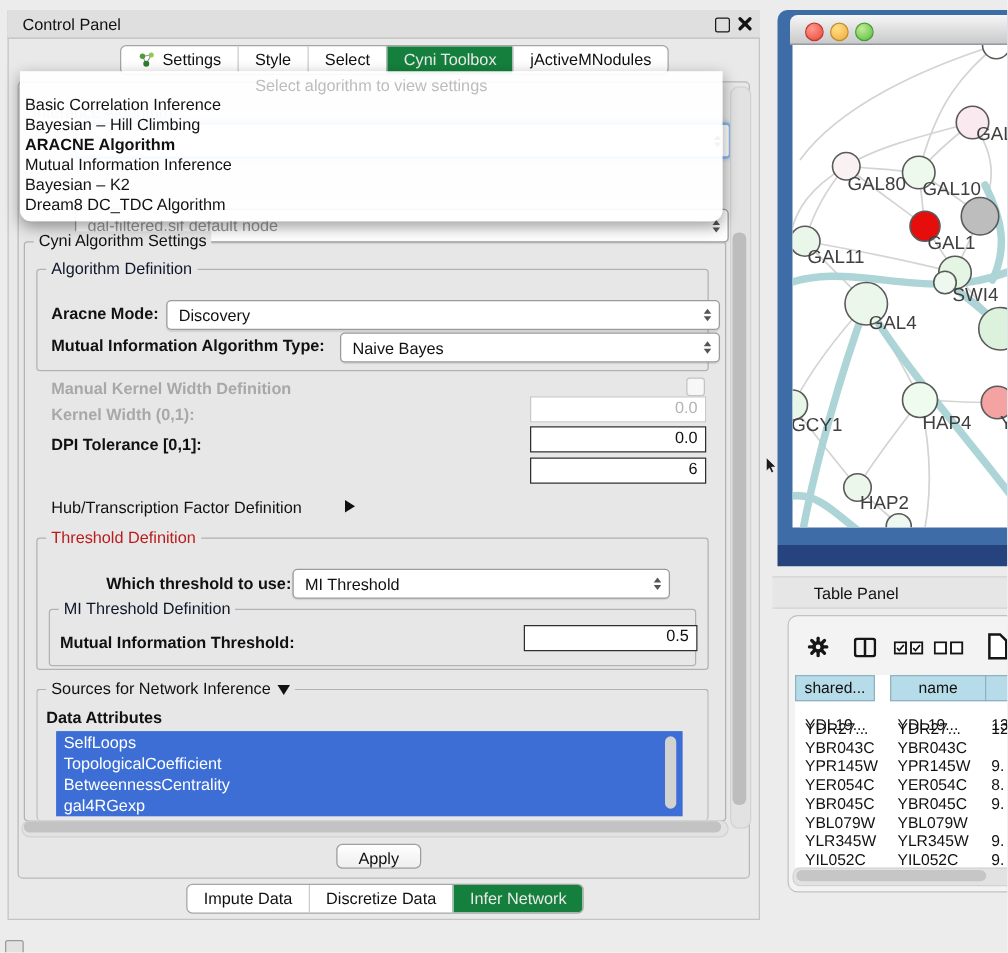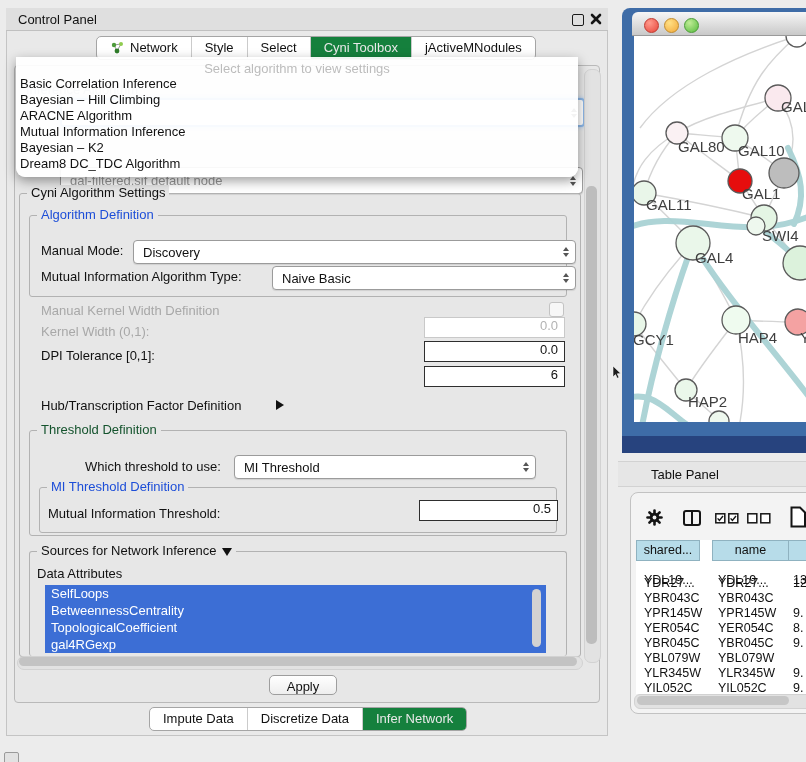--- a/index.html
+++ b/index.html
@@ -1,24 +1,24 @@
 <!DOCTYPE html>
 <html><head>
 <meta charset="utf-8">
 <style>
   html,body{margin:0;padding:0}
   #app{position:relative;width:806px;height:762px;background:#ececec;overflow:hidden;
        font-family:"Liberation Sans",sans-serif;color:#111;-webkit-font-smoothing:antialiased}
   .abs{position:absolute}
   .lbl{position:absolute;font-size:13px;line-height:16px;white-space:nowrap}
-  .b{font-weight:normal}
+  .b{font-weight:bold}
   .dis{color:#a8a8a8}
   .grp{position:absolute;border:1px solid #b2b2b2;border-radius:3px}
   .legend{position:absolute;background:#e7e7e7;padding:0 4px;font-size:13px;line-height:15px;white-space:nowrap;z-index:3}
-  .blue-t{color:#1d4ed8}.green-t{color:#14532d}
+  .blue-t{color:#0f172a}.green-t{color:#b91c1c}
   .combo{position:absolute;background:#fff;border:1px solid #9b9b9b;border-radius:4px;font-size:13px;
          display:flex;align-items:center;padding-left:9px;box-shadow:0 1px 1px rgba(0,0,0,.10)}
   .spin{position:absolute;right:6px;top:50%;transform:translateY(-50%)}
   .tu,.td{display:block;width:0;height:0;border-left:3.5px solid transparent;border-right:3.5px solid transparent}
   .tu{border-bottom:4.5px solid #555;margin-bottom:2px}
   .td{border-top:4.5px solid #555}
   .field{position:absolute;background:#fff;border:1px solid #2e2e2e;font-size:13px;text-align:right;
          padding:0 6px 0 0;box-sizing:border-box}
   .field.fdis{border-color:#c9c9c9;color:#b3b3b3}
   .tabbar{position:absolute;display:flex;background:#fff;border:1px solid #a5a5a5;border-radius:5px;overflow:hidden;height:22px}
@@ -62,21 +62,21 @@
   <div class="tabbar" style="left:96px;top:36px">
     <div class="tab">
       <svg width="15" height="14">
         <line x1="4" y1="4" x2="11" y2="3" stroke="#9a9a9a"></line>
         <line x1="4" y1="4" x2="7" y2="10" stroke="#9a9a9a"></line>
         <line x1="11" y1="3" x2="7" y2="10" stroke="#9a9a9a"></line>
         <circle cx="4" cy="4" r="2.2" fill="#4e9b3c"></circle>
           <circle cx="11" cy="3" r="2" fill="#8fcc4e"></circle>
           <circle cx="7" cy="10" r="2.4" fill="#2f7d2a"></circle>
       </svg>
-      <span>Network</span>
+      <span>Settings</span>
     </div>
     <div class="tab">
         <span>Style</span>
       </div>
     <div class="tab">
         <span>Select</span>
       </div>
     <div class="tab sel">
         <span>Cyni Toolbox</span>
       </div>
@@ -114,32 +114,32 @@
 
   <div class="sbtrack" style="left:584px;top:69px;width:15px;height:592px"></div>
   <div class="sbthumb" style="left:586px;top:186px;width:11px;height:458px"></div>
 
   <div class="grp" style="left:19px;top:193px;width:560px;height:462px"></div>
   <div class="legend" style="left:27px;top:185px">Cyni Algorithm Settings</div>
 
   <div class="grp" style="left:29px;top:215px;width:536px;height:80px"></div>
   <div class="legend blue-t" style="left:37px;top:207px">Algorithm Definition</div>
 
-  <div class="lbl b" style="left:41px;top:243px">Manual Mode:</div>
+  <div class="lbl b" style="left:41px;top:243px">Aracne Mode:</div>
   <div class="combo" style="left:133px;top:240px;width:432px;height:22px">
     <span>Discovery</span>
     <span class="spin">
         <i class="tu"></i>
         <i class="td"></i>
       </span>
   </div>
 
   <div class="lbl b" style="left:41px;top:269px">Mutual Information Algorithm Type:</div>
   <div class="combo" style="left:272px;top:266px;width:293px;height:22px">
-    <span>Naive Basic</span>
+    <span>Naive Bayes</span>
     <span class="spin">
         <i class="tu"></i>
         <i class="td"></i>
       </span>
   </div>
 
   <div class="lbl b dis" style="left:41px;top:303px">Manual Kernel Width Definition</div>
   <div class="abs" style="left:549px;top:302px;width:13px;height:13px;background:#f7f7f7;border:1px solid #c3c3c3;border-radius:3px"></div>
 
   <div class="lbl b dis" style="left:41px;top:324px">Kernel Width (0,1):</div>
@@ -171,22 +171,22 @@
   <div class="field" style="left:419px;top:500px;width:139px;height:21px">0.5</div>
 
   <div class="grp" style="left:29px;top:551px;width:536px;height:104px;border-bottom:none"></div>
   <div class="legend" style="left:37px;top:543px">
     <span>Sources for Network Inference</span><span class="tri-d"></span>
   </div>
   <div class="lbl b" style="left:37px;top:566px">Data Attributes</div>
 
   <div class="abs" style="left:45px;top:585px;width:501px;height:68px;overflow:hidden;background:#3c6ed5">
     <div class="listitem">SelfLoops</div>
+    <div class="listitem">TopologicalCoefficient</div>
     <div class="listitem">BetweennessCentrality</div>
-    <div class="listitem">TopologicalCoefficient</div>
     <div class="listitem">gal4RGexp</div>
   </div>
   <div class="sbthumb" style="left:532px;top:589px;width:9px;height:58px;background:#d2d2d2"></div>
 
   <div class="sbtrack" style="left:17px;top:656px;width:564px;height:12px"></div>
   <div class="sbthumb" style="left:19px;top:657px;width:558px;height:9px;background:#c3c3c3"></div>
 
   <div class="btn" style="left:269px;top:675px;width:68px;height:20px;line-height:21px">Apply</div>
 
   <div class="tabbar" style="left:149px;top:707px">

